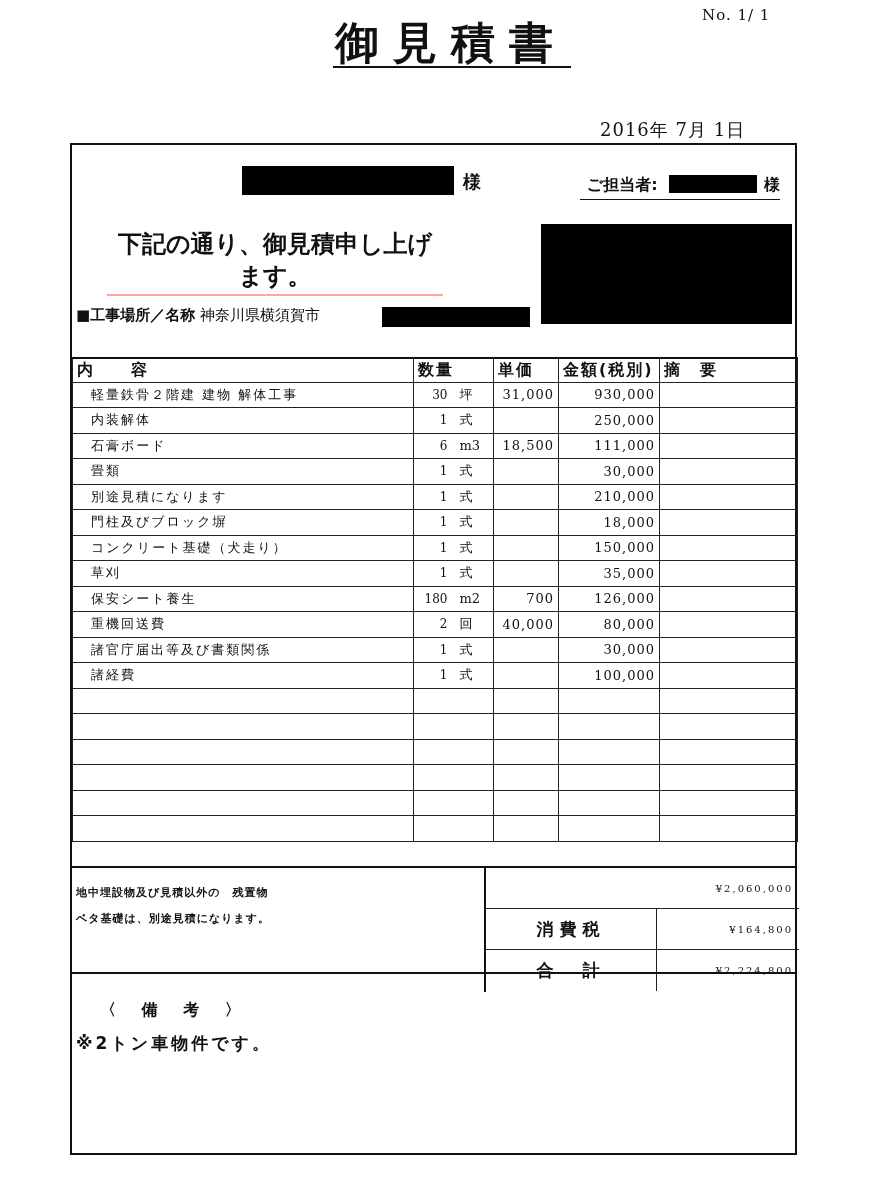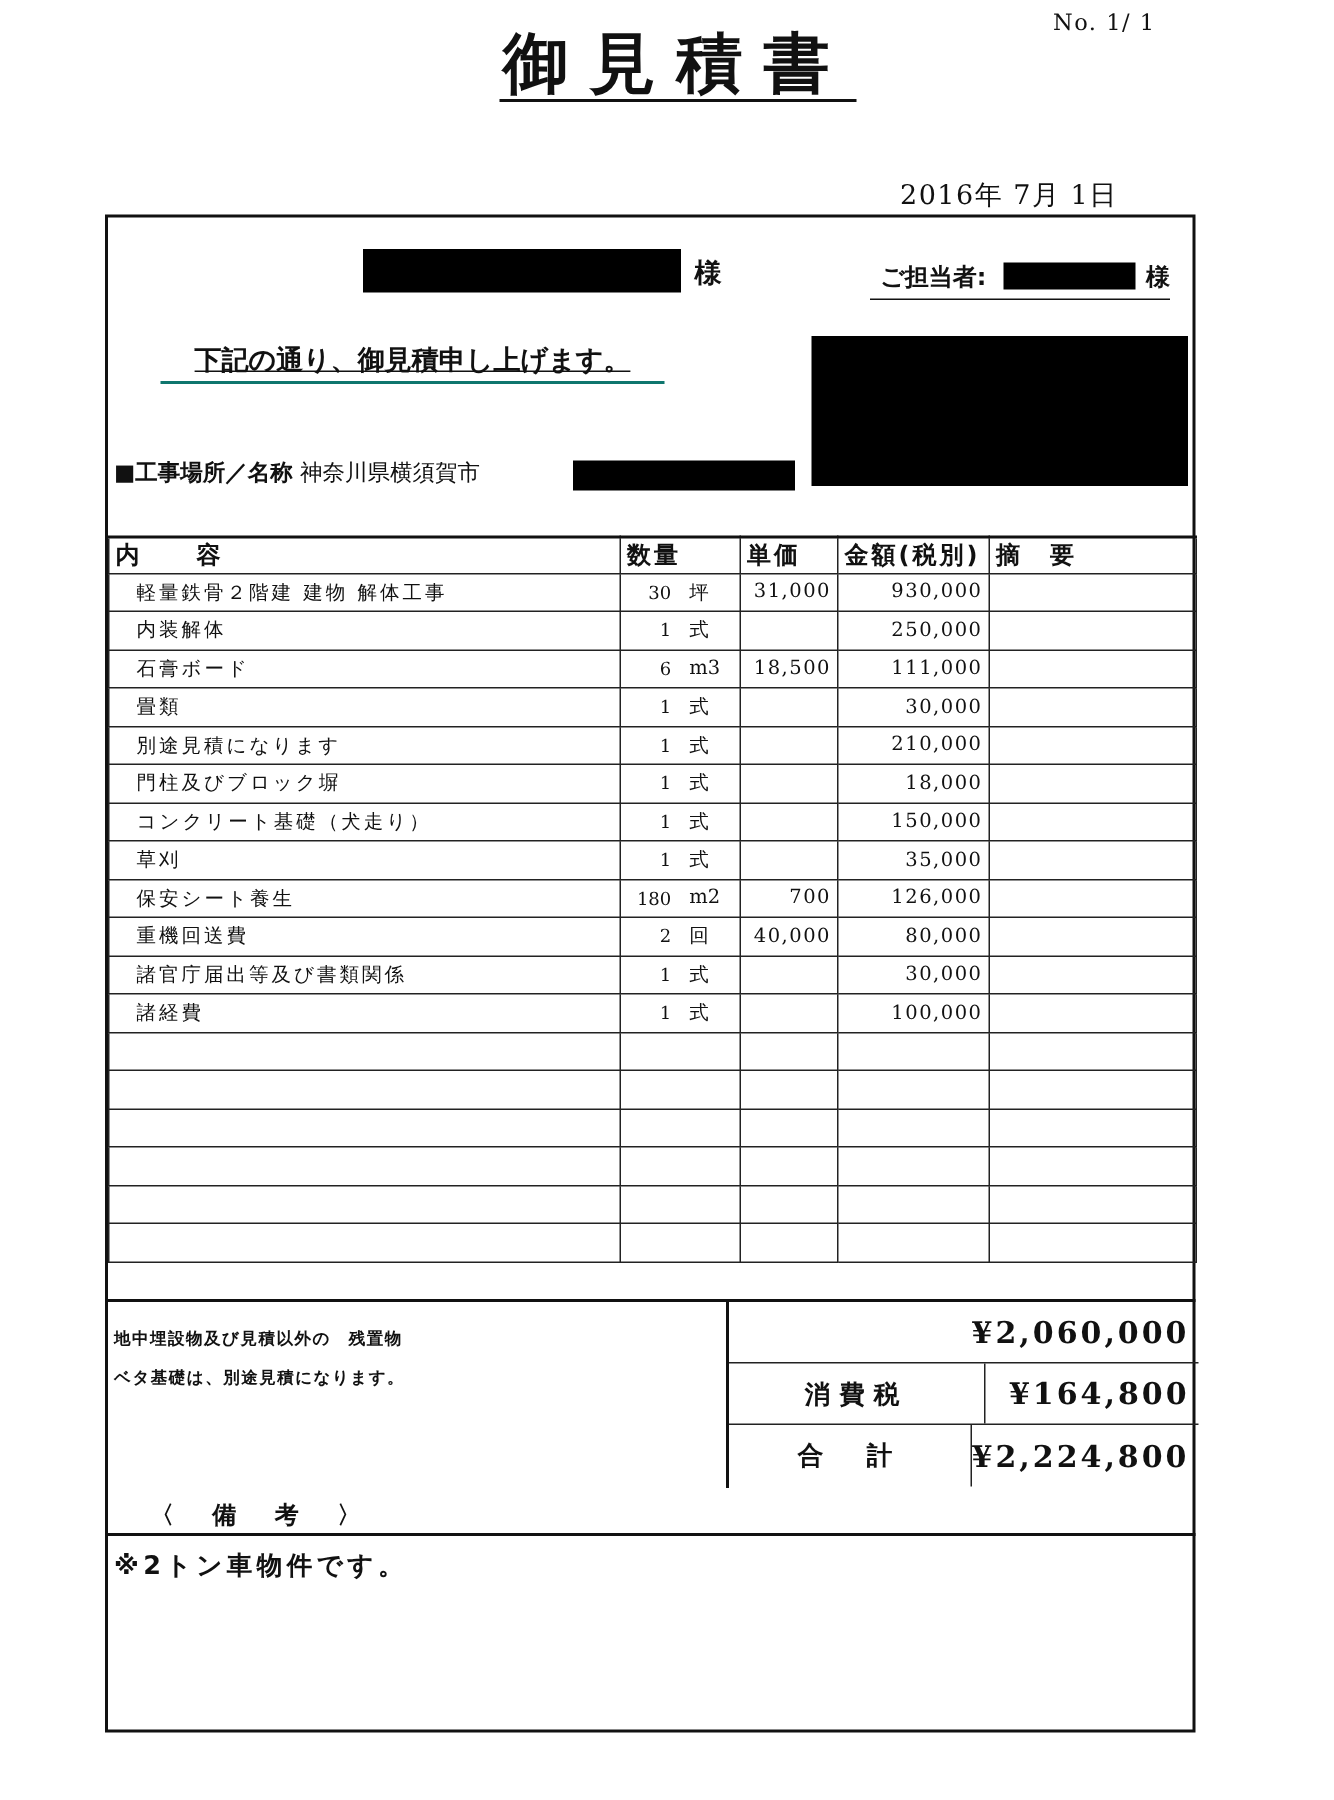--- a/index.html
+++ b/index.html
@@ -20,21 +20,21 @@
     border: 2px solid #111; box-sizing: border-box;
   }
   .redact { background: #000; }
   .sama { font-family: "DejaVu Sans", sans-serif; font-weight: bold; font-size: 18px; }
   .tanto {
     left: 580px; top: 175px; width: 200px; font-family: "DejaVu Sans", sans-serif;
     font-weight: bold; font-size: 16px; border-bottom: 1px solid #111; padding-bottom: 3px;
   }
   .greeting {
     left: 107px; top: 228px; font-family: "DejaVu Sans", sans-serif; font-weight: bold;
-    font-size: 18px; border-bottom: 2px solid #0f766e; padding-bottom: 2px; width: 336px; text-decoration: underline;
+    font-size: 24px; border-bottom: 2px solid #fca5a5; padding-bottom: 2px; width: 336px;
   }
   .site {
     left: 76px; top: 306px; font-family: "DejaVu Sans", sans-serif; font-size: 15px;
   }
   .site b { font-weight: bold; }
   table.items {
     position: absolute; left: 72px; top: 357px; width: 725px;
     border-collapse: collapse; table-layout: fixed;
   }
   table.items th, table.items td {
@@ -44,21 +44,21 @@
   table.items th {
     font-family: "DejaVu Sans", sans-serif; font-weight: bold; font-size: 16px;
     text-align: left; height: 24px; letter-spacing: 2px;
   }
   table.items tr.head { border-top: 2px solid #111; }
   table.items td.name { text-align: left; letter-spacing: 2px; padding-left: 18px; font-size: 13px; }
   table.items td.qty { text-align: right; border-right: none; width: 40px; padding-right: 6px; font-size: 12px; }
   table.items td.unit { text-align: left; border-left: none; padding-left: 6px; font-size: 13px; }
   table.items td.price, table.items td.amount { text-align: right; letter-spacing: 1px; font-size: 13px; }
   .totals {
-    position: absolute; left: 72px; top: 866px; width: 725px; height: 158px;
+    position: absolute; left: 72px; top: 866px; width: 725px; height: 108px;
     border-top: 2px solid #111; border-bottom: 2px solid #111; box-sizing: border-box;
   }
   .note-text {
     position: absolute; left: 4px; top: 12px; font-family: "DejaVu Sans", sans-serif;
     font-weight: bold; font-size: 11px; line-height: 26px; letter-spacing: 1px;
   }
   .sum-grid {
     position: absolute; left: 412px; top: 0; width: 313px; height: 124px;
     border-left: 2px solid #111;
   }
@@ -66,21 +66,21 @@
     display: flex; height: 41px; border-bottom: 1px solid #222; box-sizing: border-box;
   }
   .sum-row:last-child { border-bottom: none; }
   .sum-label {
     width: 170px; border-right: 1px solid #222; display: flex; align-items: center;
     justify-content: center; font-family: "DejaVu Sans", sans-serif; font-weight: bold;
     font-size: 17px; letter-spacing: 6px;
   }
   .sum-value {
     flex: 1; display: flex; align-items: center; justify-content: flex-end;
-    padding-right: 6px; font-size: 20px; letter-spacing: 2px; font-weight: bold;
+    padding-right: 6px; font-size: 10px; letter-spacing: 2px;
   }
   .remarks-title {
     left: 100px; top: 1000px; font-family: "DejaVu Sans", sans-serif; font-weight: bold;
     font-size: 16px; letter-spacing: 10px;
   }
   .remarks-body {
     left: 76px; top: 1032px; font-family: "DejaVu Sans", sans-serif; font-weight: bold;
     font-size: 17px; letter-spacing: 3px;
   }
 </style>

